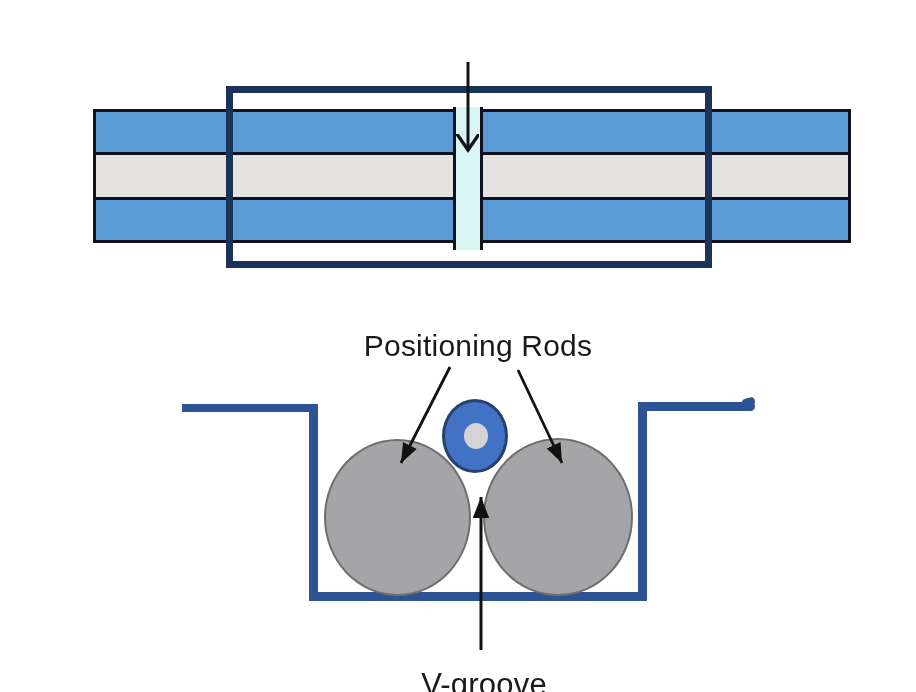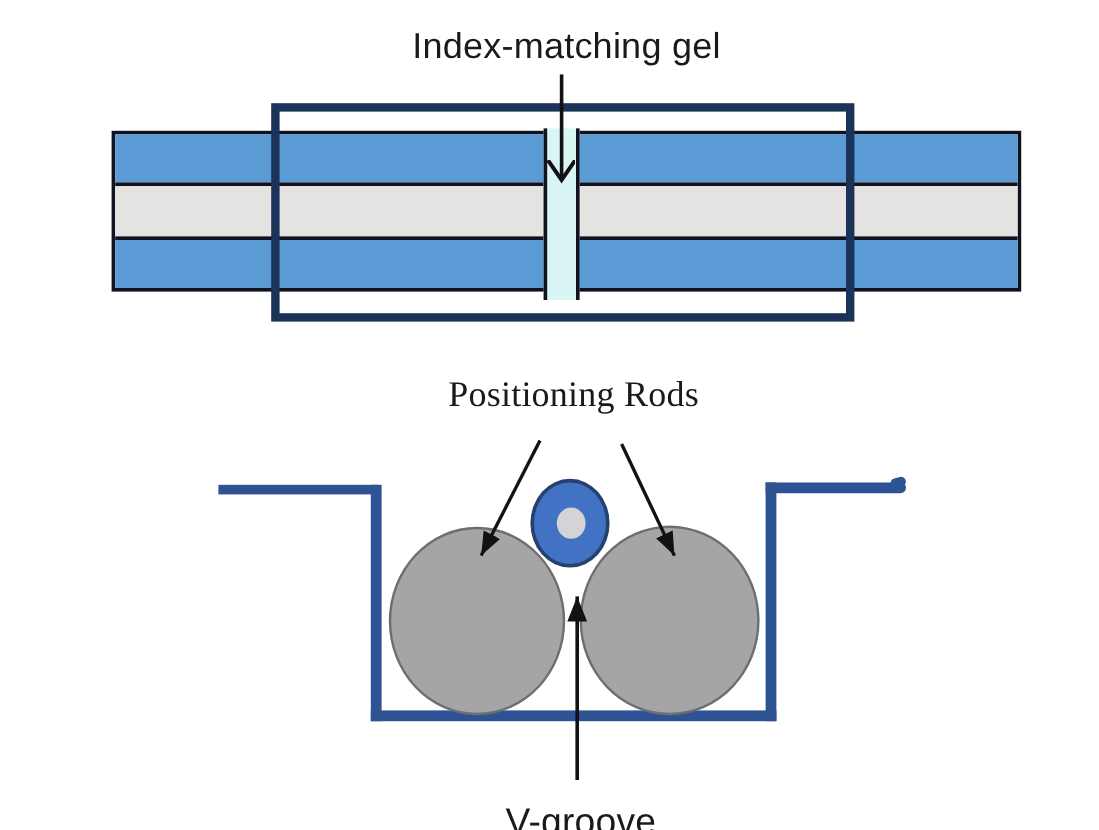--- a/index.html
+++ b/index.html
@@ -9,21 +9,21 @@
     font-family:"Liberation Sans", sans-serif;
   }
   .abs{position:absolute;}
   .label{
     color:var(--text-black,#1a1a1a);
     white-space:nowrap;
     transform:translateX(-50%);
     letter-spacing:0.2px;
   }
   #label-index{left:472px;top:22px;font-size:30px;}
-  #label-rods{left:478px;top:312px;font-size:30px;font-family:Liberation Serif, serif;}
+  #label-rods{left:478px;top:329px;font-size:30px;}
   #label-vgroove{left:484px;top:667px;font-size:31px;}
 
   
   .fiber{
     box-sizing:border-box;
     border:3px solid var(--stripe-border-black,#10131f);
     display:flex;flex-direction:column;
     height:134px;top:109px;
     z-index:1;
   }
@@ -79,21 +79,20 @@
     border-radius:50%;
     background:var(--fiber-core-gray,#d4d4d6);
     z-index:8;
   }
   #arrows{left:0;top:0;z-index:10;pointer-events:none;}
 </style>
 </head>
 <body>
 
 <div class="abs" style="left:0;top:0;width:916px;height:300px;">
-  <div id="label-index" class="abs label">Index-matching gel</div>
 
   <div id="fiber-left" class="abs fiber">
     <div class="stripe-blue"></div>
     <div class="stripe-gray"></div>
     <div class="stripe-blue"></div>
   </div>
 
   <div id="fiber-right" class="abs fiber">
     <div class="stripe-blue"></div>
     <div class="stripe-gray"></div>

